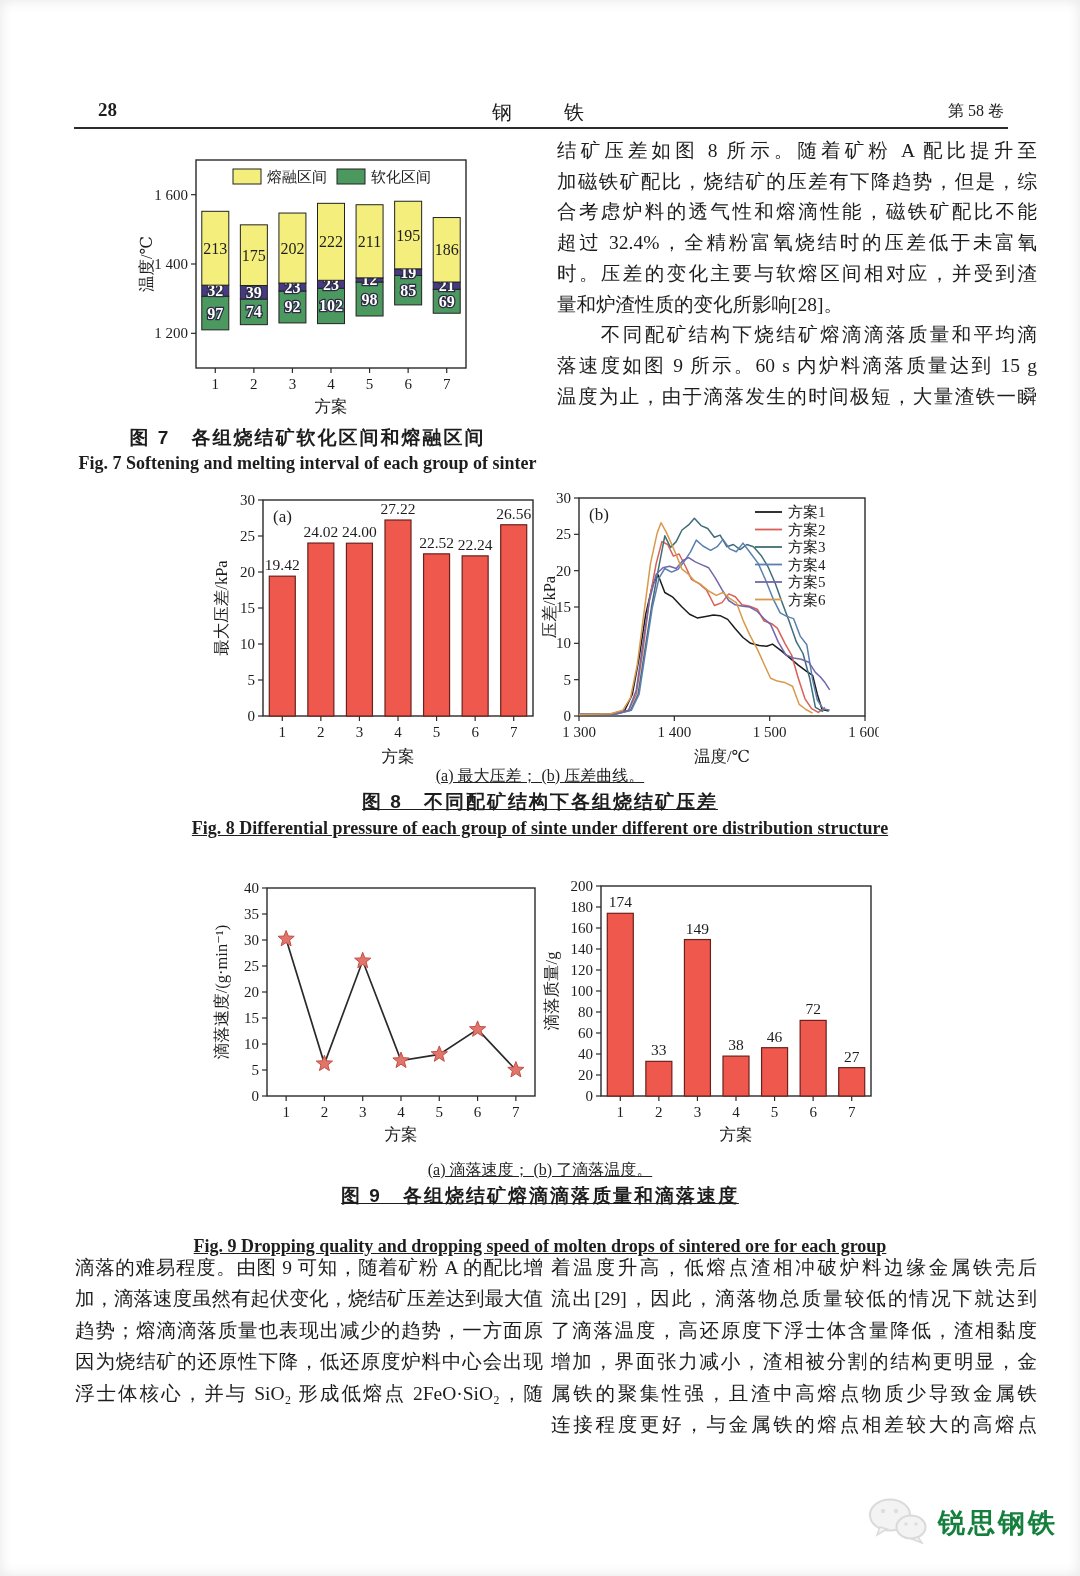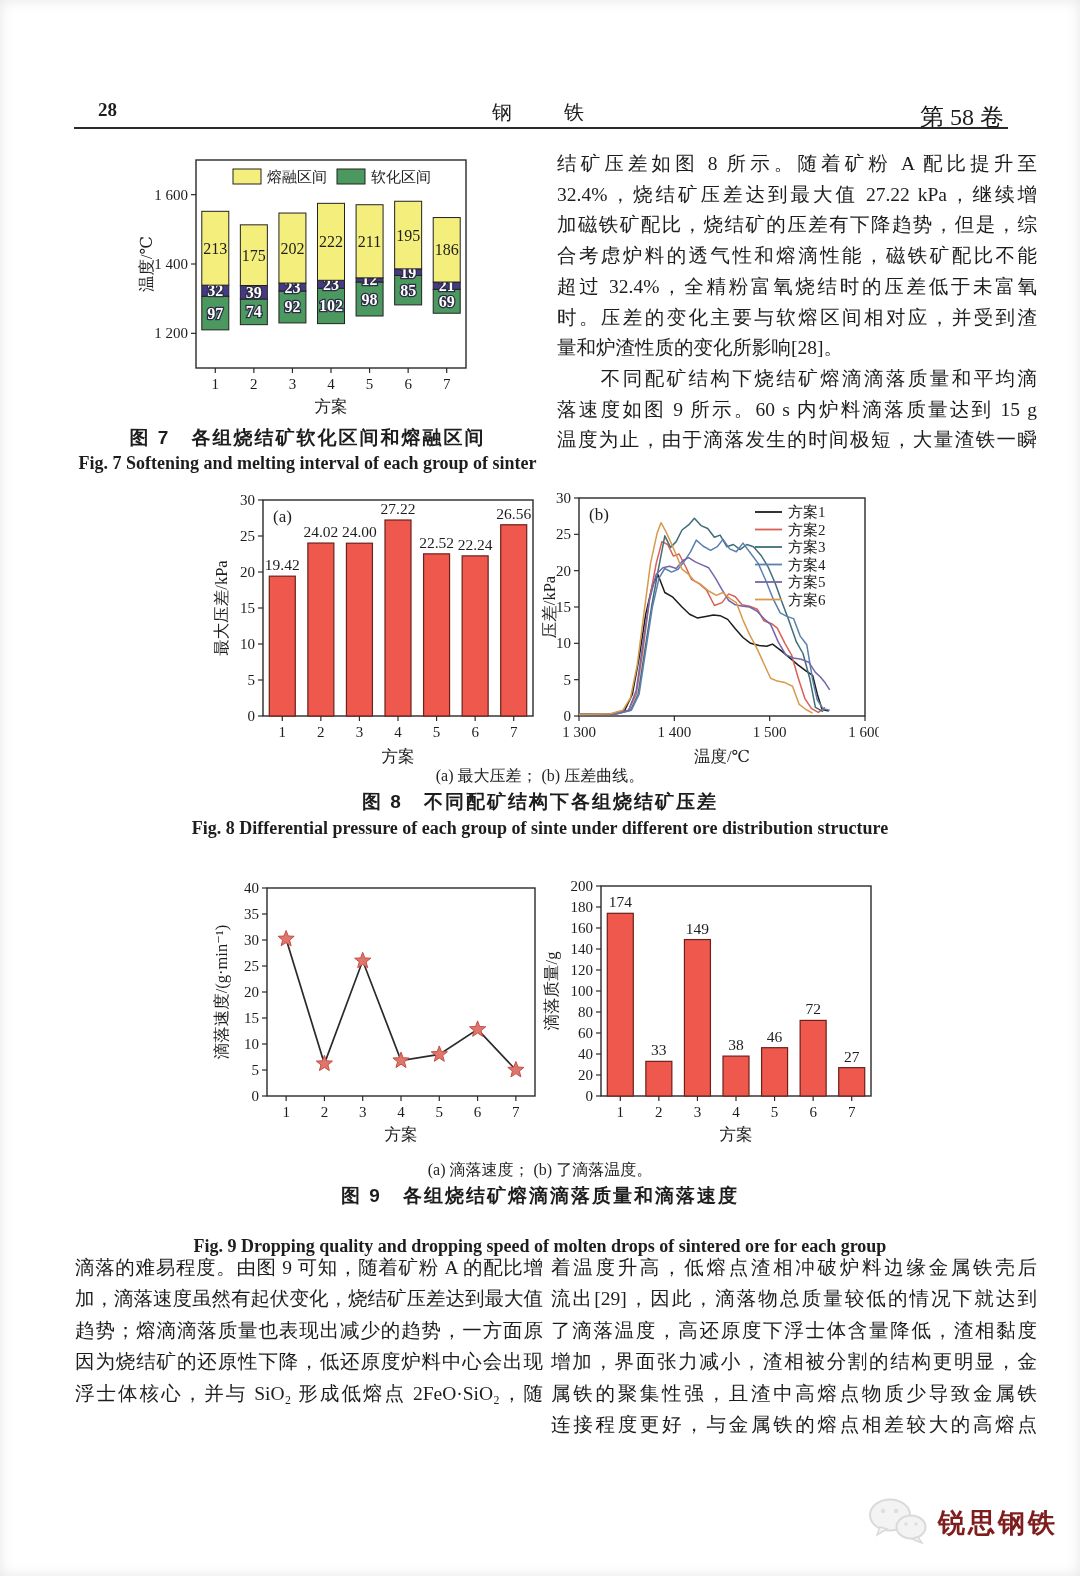--- a/index.html
+++ b/index.html
@@ -2,47 +2,47 @@
 <html><head>
 <meta charset="utf-8">
 <style>
   html,body{margin:0;padding:0;width:1080px;height:1576px;background:#ffffff;overflow:hidden;}
   body{font-family:"Liberation Serif","DejaVu Serif",serif;color:#1d1d1d;position:relative;}
   .page-frame{position:absolute;inset:0;box-shadow:inset 0 0 14px rgba(0,0,0,0.10);pointer-events:none;}
   .abs{position:absolute;}
   
   .pagenum{left:90px;top:99px;font-size:19px;font-weight:bold;margin-left:8px;}
   .journal{left:0;right:0;top:99px;text-align:center;font-size:20px;letter-spacing:4px;}
-  .volume{right:76px;top:101px;font-size:24px;}
+  .volume{right:76px;top:101px;font-size:16px;}
   .header-rule{left:74px;right:72px;top:127px;border-top:2px solid #2b2b2b;height:0;}
   
   .cnline{font-size:19.5px;line-height:30.7px;text-align:justify;text-align-last:justify;word-break:break-all;text-justify:inter-character;white-space:normal;}
   .cnline.endline{text-align-last:left;}
-  .rightcol{left:557px;width:480px;top:149px;}
+  .rightcol{left:557px;width:480px;top:136px;}
   .botline{font-size:19.5px;line-height:31.4px;text-align:justify;text-align-last:justify;word-break:break-all;}
   .bottomleft{left:75px;width:468px;top:1252px;}
   .bottomright{left:551px;width:486px;top:1252px;}
   
   .cap-cn{font-family:"Liberation Sans","DejaVu Sans",sans-serif;font-weight:bold;font-size:19px;text-align:center;letter-spacing:2px;}
   .cap-en{font-weight:bold;font-size:18px;text-align:center;}
   .cap-note{font-size:16px;text-align:center;color:#222;}
   .leftcolcap{left:70px;width:475px;}
-  .fullcap{left:0;width:1080px;}
+  .fullcap{left:0;width:1080px;text-decoration:underline;}
   
   svg text{fill:#1d1d1d;}
   .tick{font:15px "Liberation Serif","DejaVu Serif",serif;}
   .axlab{font:16.5px "Liberation Serif","DejaVu Serif",serif;}
   .panel{font:17px "Liberation Serif","DejaVu Serif",serif;}
   .barlab{font:15.5px "Liberation Serif","DejaVu Serif",serif;}
   .leglab{font:15px "Liberation Serif","DejaVu Serif",serif;}
   .seglab-light{font:bold 16px "Liberation Serif","DejaVu Serif",serif;fill:#ffffff;stroke:#2d2d46;stroke-width:2.6px;paint-order:stroke;}
   .seglab-dark{font:16px "Liberation Serif","DejaVu Serif",serif;fill:#1d1d1d;}
   
   .watermark{right:22px;bottom:28px;display:flex;align-items:center;gap:10px;}
-  .wm-text{font-family:"Liberation Sans","DejaVu Sans",sans-serif;font-weight:bold;font-size:27px;color:#7f1d1d;letter-spacing:3px;text-shadow:1px 1px 0 #ffffff;}
+  .wm-text{font-family:"Liberation Sans","DejaVu Sans",sans-serif;font-weight:bold;font-size:27px;color:#15803d;letter-spacing:3px;text-shadow:1px 1px 0 #ffffff;}
 </style>
 </head>
 <body>
 
 <div class="page-frame"></div>
 
 <div class="abs pagenum">28</div>
 <div class="abs journal">钢　　铁</div>
 <div class="abs volume">第 58 卷</div>
 <div class="abs header-rule"></div>
@@ -116,21 +116,20 @@
     <rect x="95" y="19" width="28" height="15" fill="#f4ef7d" stroke="#222" stroke-width="1"></rect>
     <text x="129" y="32" class="leglab">熔融区间</text>
     <rect x="199" y="19" width="28" height="15" fill="#4c9960" stroke="#222" stroke-width="1"></rect>
     <text x="233" y="32" class="leglab">软化区间</text>
   </svg>
 <div class="abs cap-cn leftcolcap" style="top:425px;">图 7　各组烧结矿软化区间和熔融区间</div>
 <div class="abs cap-en leftcolcap" style="top:453px;">Fig. 7  Softening and melting interval of each group of sinter</div>
 
 <div class="abs rightcol">
   <div class="cnline">结矿压差如图 8 所示。随着矿粉 A 配比提升至</div>
-  <div class="cnline">32.4%，烧结矿压差达到最大值 27.22 kPa，继续增</div>
   <div class="cnline">加磁铁矿配比，烧结矿的压差有下降趋势，但是，综</div>
   <div class="cnline">合考虑炉料的透气性和熔滴性能，磁铁矿配比不能</div>
   <div class="cnline">超过 32.4%，全精粉富氧烧结时的压差低于未富氧</div>
   <div class="cnline">时。压差的变化主要与软熔区间相对应，并受到渣</div>
   <div class="cnline endline">量和炉渣性质的变化所影响[28]。</div>
   <div class="cnline">　　不同配矿结构下烧结矿熔滴滴落质量和平均滴</div>
   <div class="cnline">落速度如图 9 所示。60 s 内炉料滴落质量达到 15 g</div>
   <div class="cnline">温度为止，由于滴落发生的时间极短，大量渣铁一瞬</div>
 </div>
 

